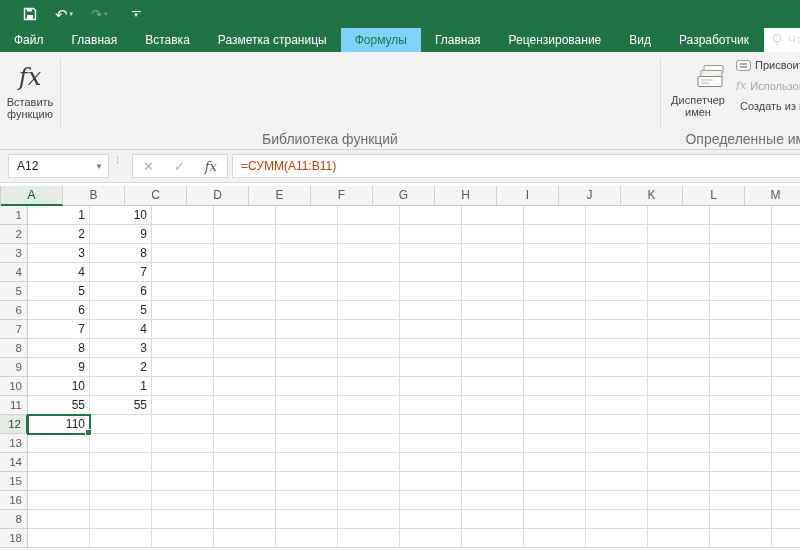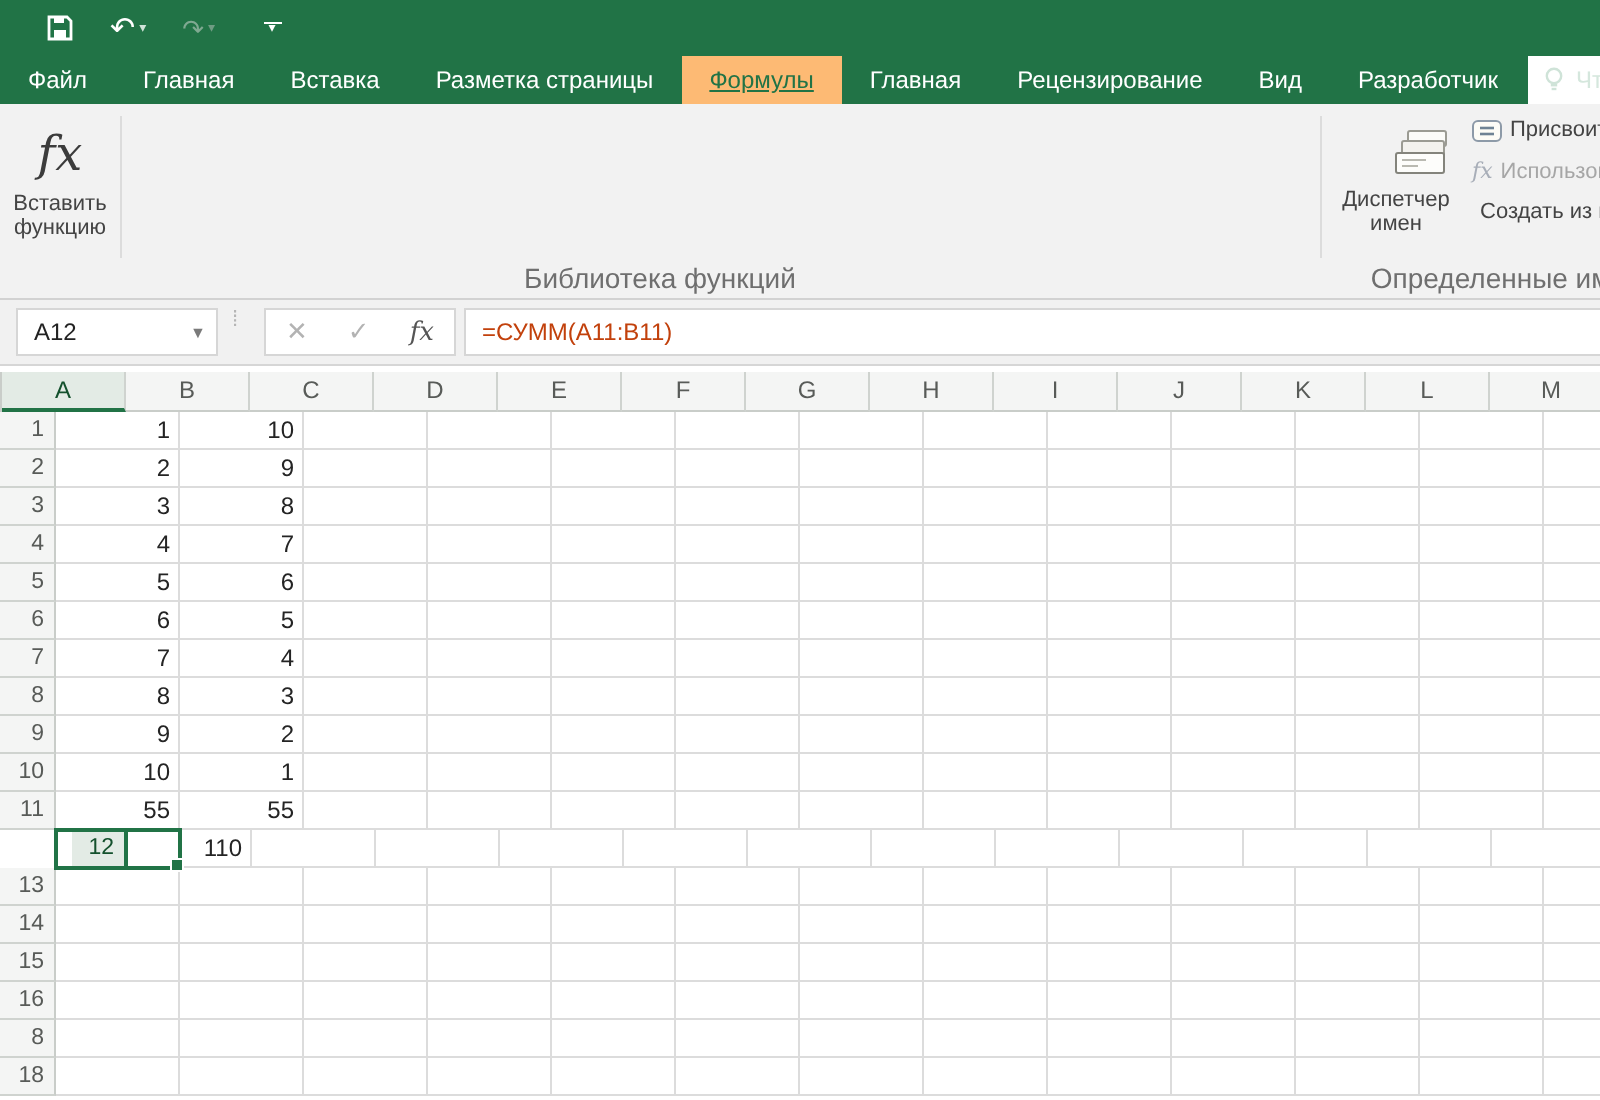--- a/index.html
+++ b/index.html
@@ -13,21 +13,21 @@
   .qat-caret{font-size:7px;color:#cfe3d8;margin-left:2px;}
   .undo-glyph{font-size:15px;color:#fff;line-height:1;}
   .redo-glyph{font-size:13px;color:#7fa991;line-height:1;}
   .qat-custom{display:flex;flex-direction:column;align-items:center;color:#fff;margin-left:6px;}
   .qat-custom .bar{width:9px;border-top:1.5px solid #fff;margin-bottom:1px;}
   .qat-custom .car{font-size:7px;line-height:4px;color:#fff;}
 
   
   .tabrow{position:absolute;left:0;top:28px;width:764px;height:24px;background:#217346;display:flex;align-items:stretch;}
   .tab{display:flex;align-items:center;padding:0 14px;font-size:12px;color:#fff;white-space:nowrap;cursor:default;}
-  .tab.active{background:#fdba74;color:#217346;text-decoration:underline;}
+  .tab.active{background:#7dd3fc;color:#217346;}
   .tellme{position:absolute;right:-36px;top:0;height:24px;display:flex;align-items:center;gap:5px;color:#d5e7dd;font-size:12px;white-space:nowrap;}
 
   
   .ribbon{position:absolute;left:0;top:52px;width:800px;height:98px;background:#f2f2f2;border-bottom:1px solid #d2d2d2;box-sizing:border-box;}
   .rb-sep{position:absolute;top:6px;bottom:20px;width:1px;background:#dcdcdc;}
   .group-label{position:absolute;bottom:2px;font-size:14px;color:#6f6f6f;text-align:center;white-space:nowrap;}
 
   .rb-btn{position:absolute;top:4px;height:88px;display:flex;flex-direction:column;align-items:center;box-sizing:border-box;padding-top:2px;cursor:default;}
   .rb-icon-area{height:38px;display:flex;align-items:center;justify-content:center;}
   .rb-label{font-size:11px;line-height:12px;color:#444;text-align:center;}
@@ -52,21 +52,21 @@
 
   
   .grid{position:absolute;left:0;top:186px;width:800px;bottom:0;background:#fff;overflow:hidden;}
   .colheads{display:flex;height:20px;background:#f4f5f4;}
   .corner{width:28px;height:20px;border-right:1px solid #c9cdc9;border-bottom:1px solid #c9cdc9;box-sizing:border-box;position:relative;background:#f4f5f4;}
   .corner::after{content:"";position:absolute;right:3px;bottom:3px;width:0;height:0;border-left:9px solid transparent;border-bottom:9px solid #b7bfba;}
   .colhead{width:62px;box-sizing:border-box;border-right:1px solid #cfd3cf;border-bottom:1px solid #c9cdc9;text-align:center;font-size:12px;color:#585b58;line-height:19px;flex:none;cursor:default;}
   .colhead.sel{background:#e3ebe5;color:#14512d;border-bottom:2px solid #217346;line-height:18px;}
   .grow{display:flex;height:19px;}
   .rowhead{width:28px;box-sizing:border-box;border-right:1px solid #c9cdc9;border-bottom:1px solid #cfd3cf;background:#f4f5f4;font-size:11.5px;color:#585b58;text-align:right;padding-right:5px;line-height:18px;flex:none;cursor:default;}
-  .rowhead.sel{background:#e3ebe5;color:#14512d;border-right:2px solid #217346;margin-left:36px;}
+  .rowhead.sel{background:#e3ebe5;color:#14512d;border-right:2px solid #217346;}
   .cell{width:62px;box-sizing:border-box;border-right:1px solid #dcdcdc;border-bottom:1px solid #dcdcdc;font-size:12px;color:#242424;text-align:right;padding-right:4px;line-height:18px;flex:none;cursor:cell;}
   .sel-box{position:absolute;left:27px;top:228px;width:64px;height:21px;border:2px solid #217346;box-sizing:border-box;pointer-events:none;}
   .sel-box .handle{position:absolute;right:-3px;bottom:-3px;width:5px;height:5px;background:#217346;border:1px solid #fff;}
 
   svg{display:block;}
 </style>
 </head>
 <body>
 
 <div class="app">

